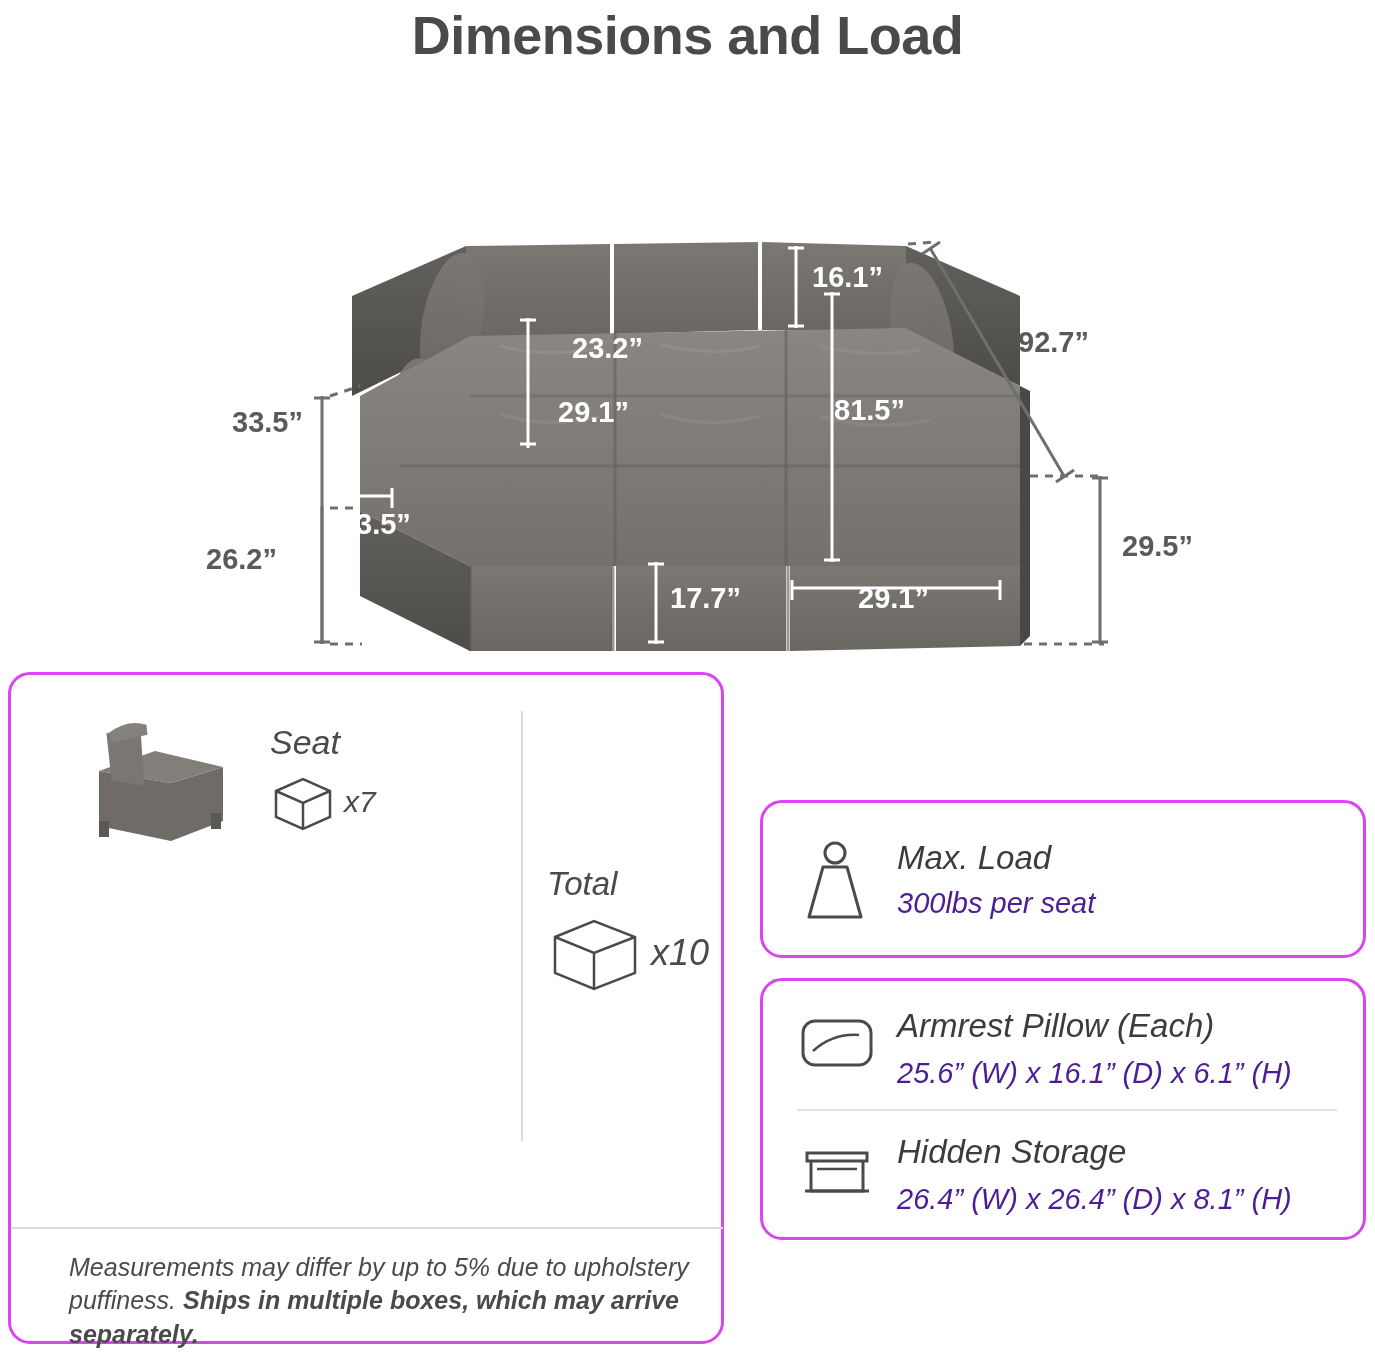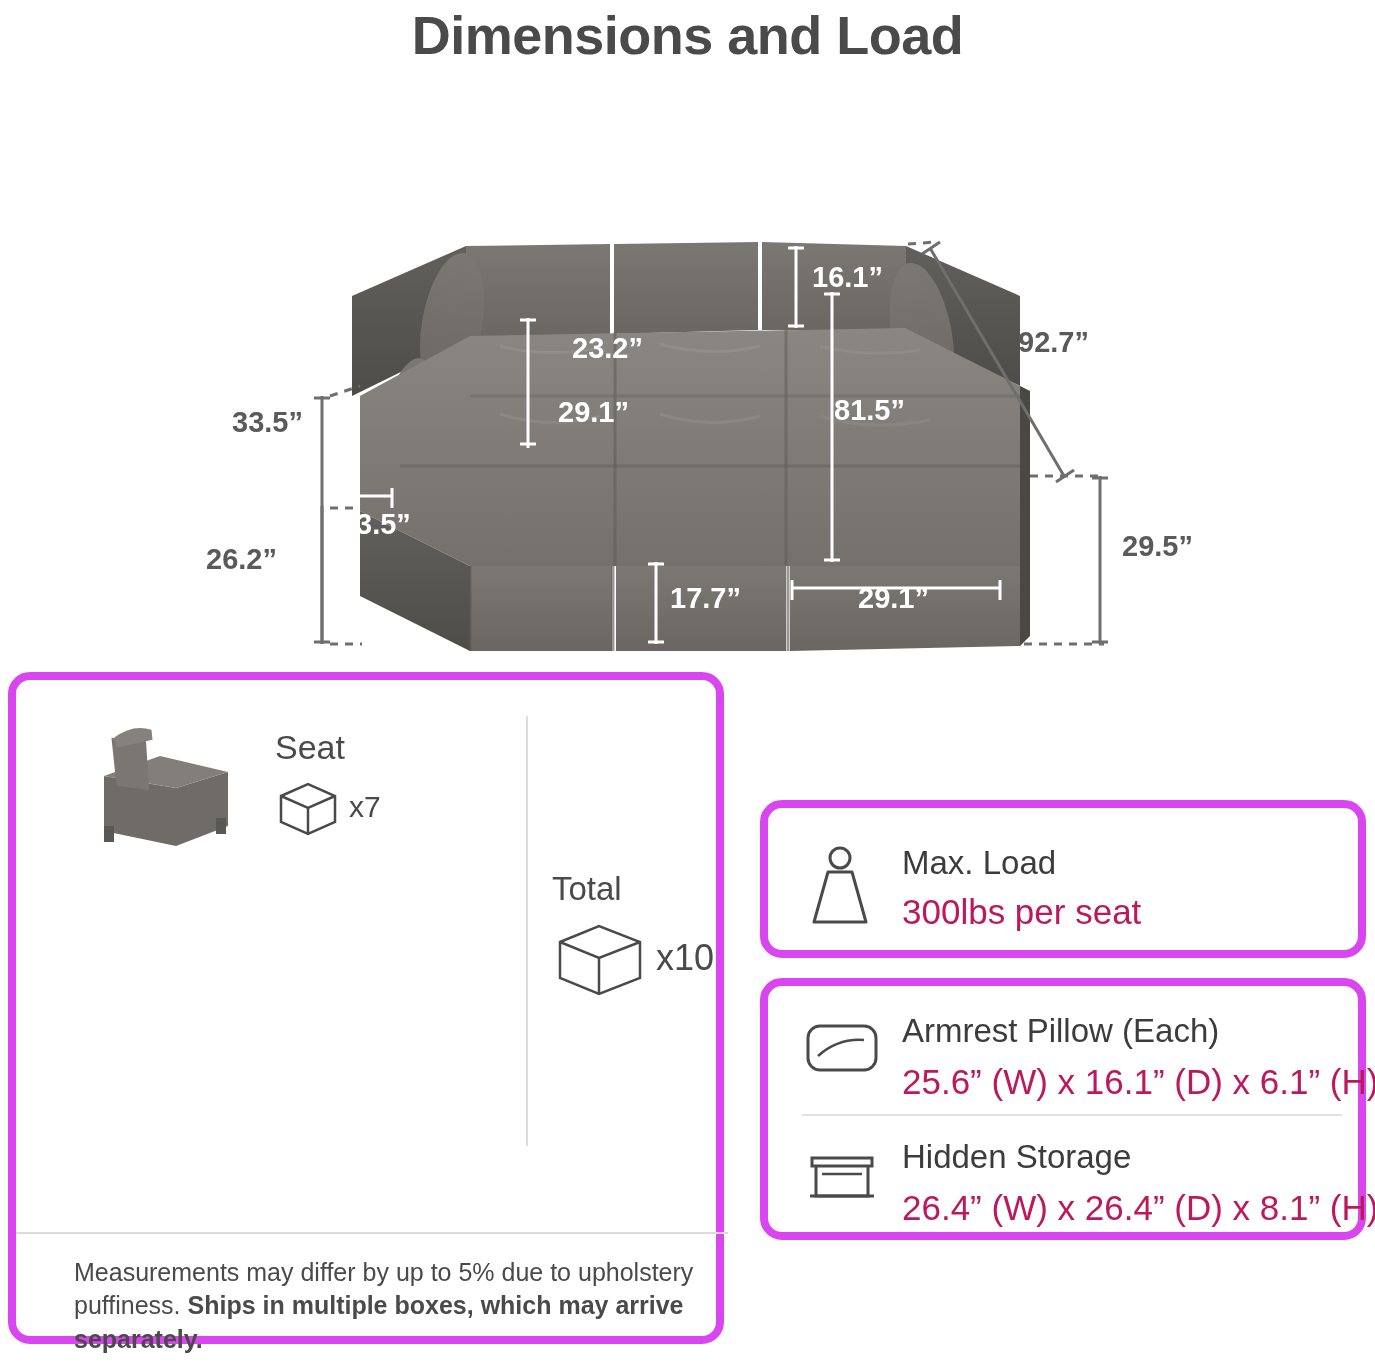--- a/index.html
+++ b/index.html
@@ -46,24 +46,25 @@
     color: #5a5a5a;
     white-space: nowrap;
   }
   .dim-label.white {
     color: #ffffff;
   }
 
   
   .panel {
     position: absolute;
-    border: 8px solid #d946ef;
+    border: 3px solid #d946ef;
     border-radius: 22px;
     box-sizing: border-box;
     background: #fff;
+    font-style: italic;
   }
   #packing-panel {
     left: 8px;
     top: 672px;
     width: 716px;
     height: 672px;
   }
   #load-panel {
     left: 760px;
     top: 800px;
@@ -166,22 +167,22 @@
   .info-title {
     position: absolute;
     left: 134px;
     font-size: 33px;
     color: #3c3c3c;
     white-space: nowrap;
   }
   .info-sub {
     position: absolute;
     left: 134px;
-    font-size: 35px;
-    color: #be185d;
+    font-size: 29px;
+    color: #4c1d95;
     white-space: nowrap;
   }
   .spec-divider {
     position: absolute;
     left: 34px;
     top: 128px;
     width: 540px;
     height: 2px;
     background: #e2e2e2;
   }

